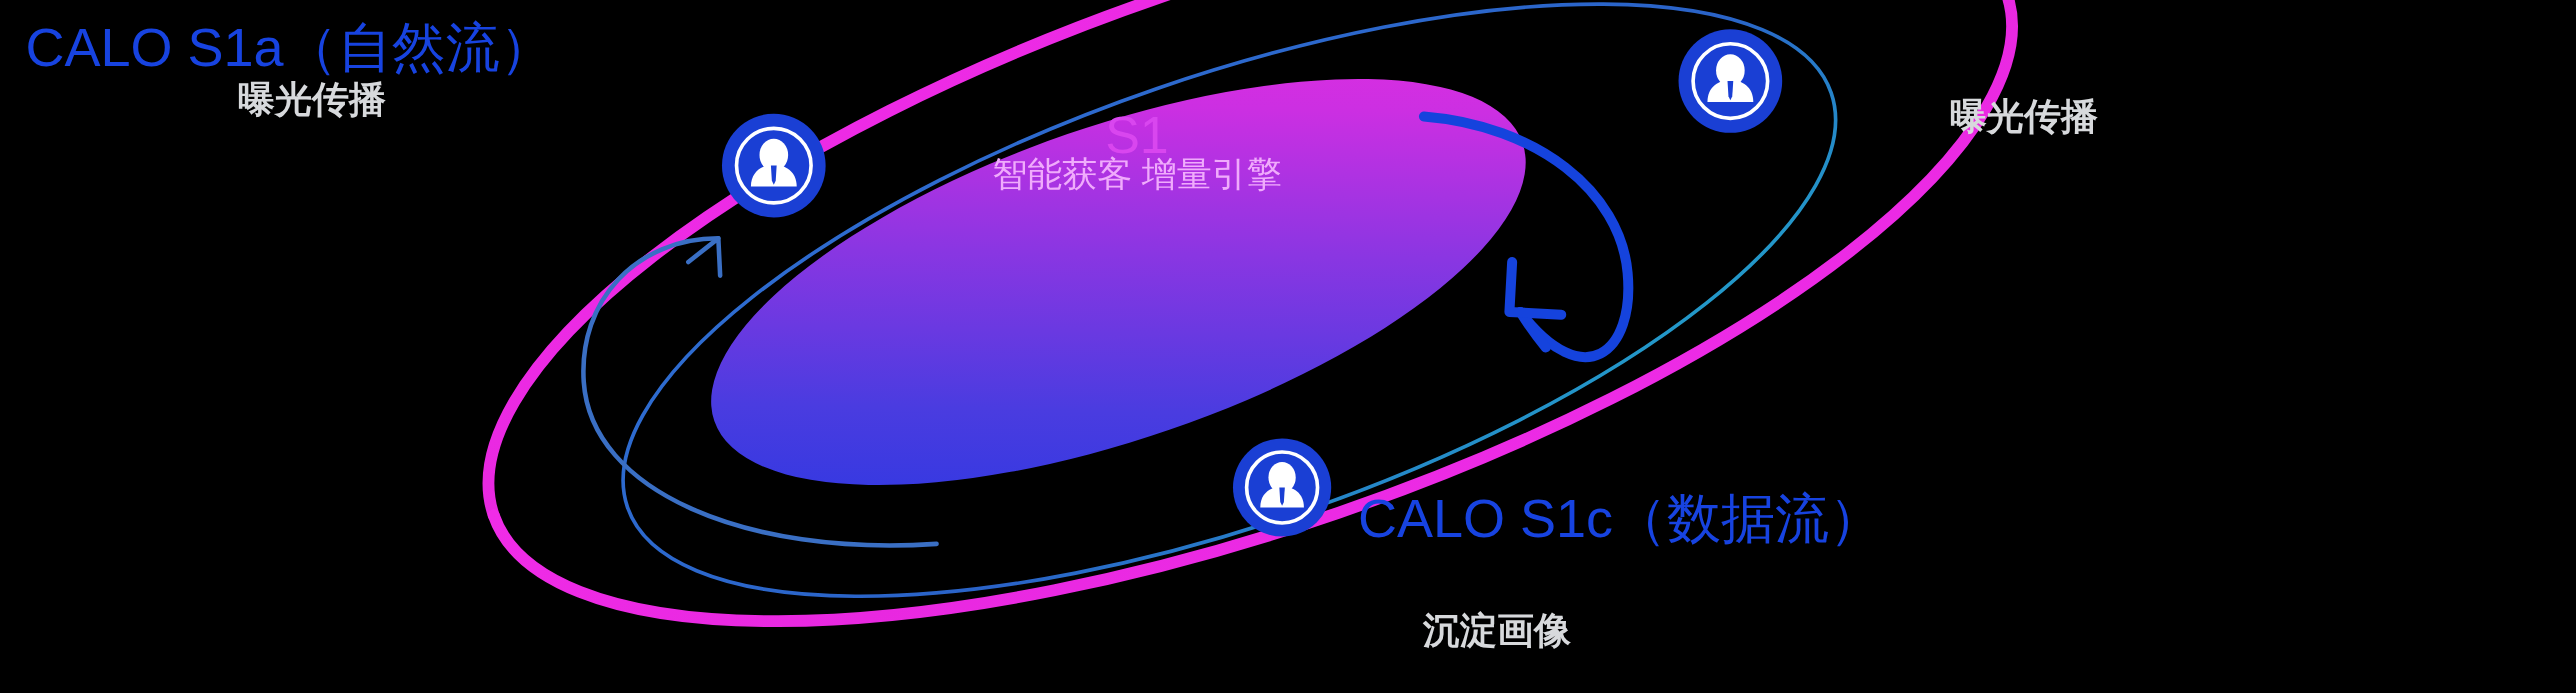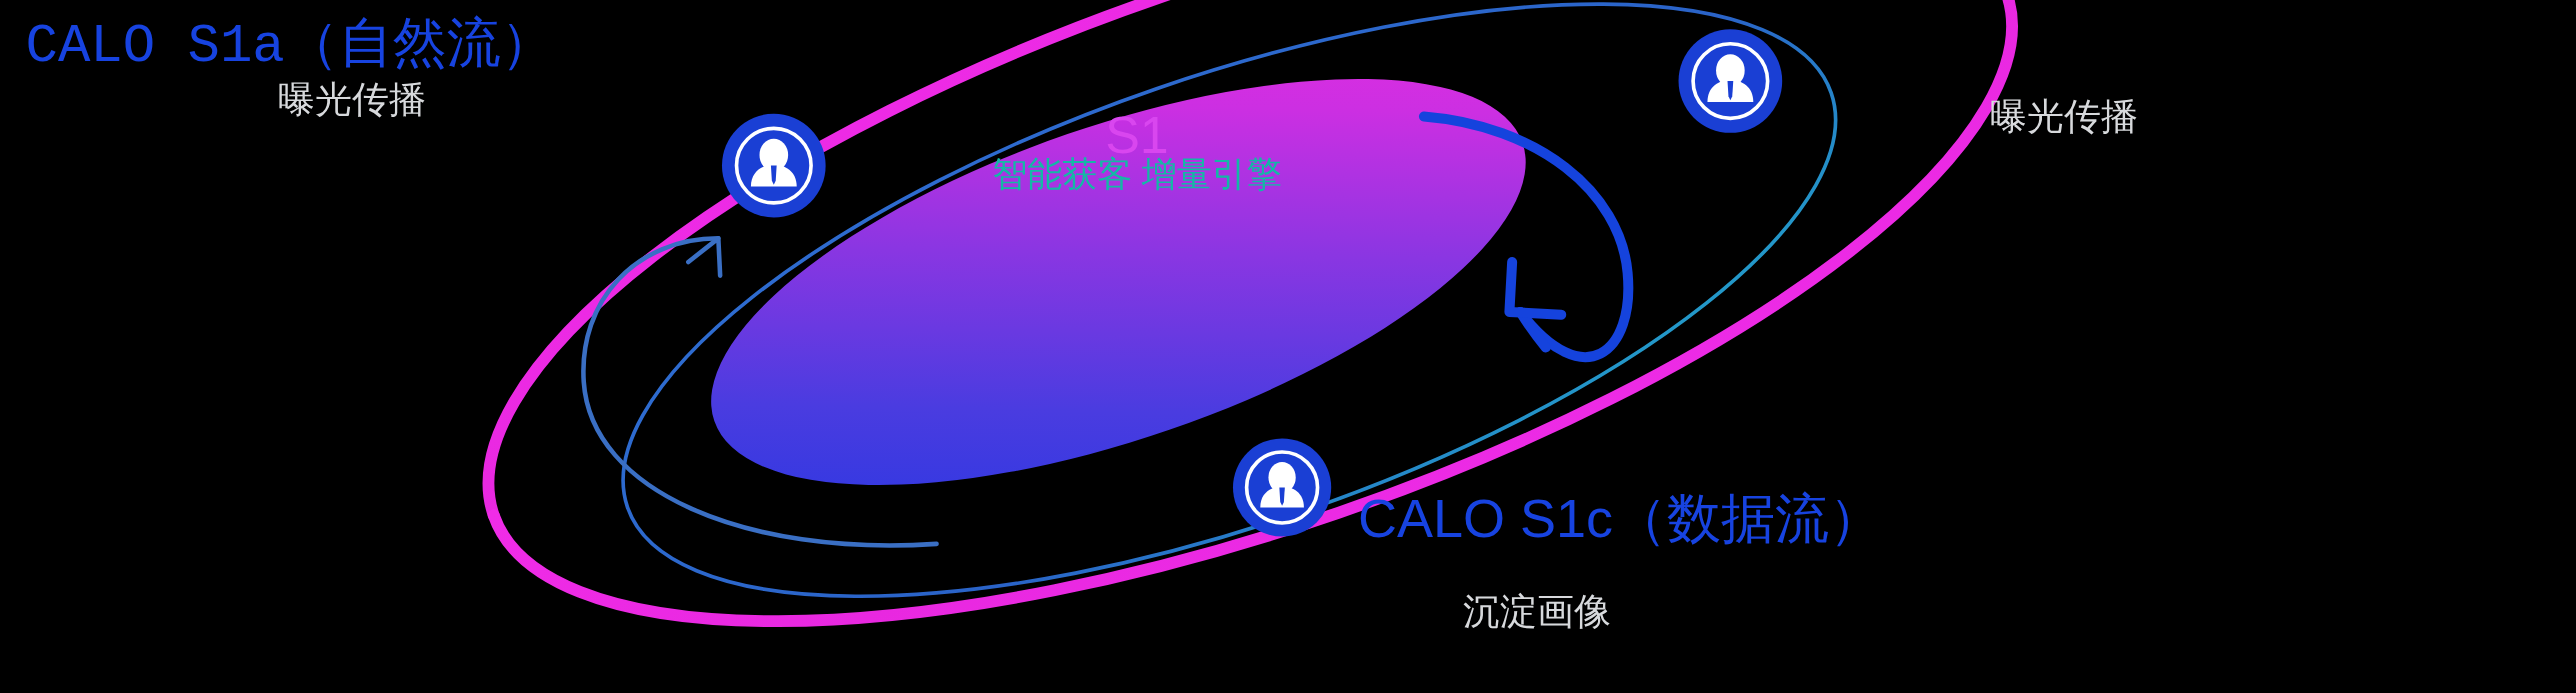--- a/index.html
+++ b/index.html
@@ -25,47 +25,46 @@
   }
   .label-title {
     color:#1743e0;
     font-size:54px;
     letter-spacing:0px;
     font-weight:400;
   }
   .label-sub {
     color:#d7d9dc;
     font-size:37px;
-    font-weight:400;
-    margin-left:40px;
+    font-weight:700;
   }
   
-  #t-s1a       { left:25.5px;   top:20px;font-family:Liberation Mono, monospace;  }
+  #t-s1a       { left:25.5px;   top:20px;  }
   #t-s1a-sub   { left:238px;  top:81px;  }
   #t-s1b       { left:1828px; top:35px;  }
   #t-s1b-sub   { left:1950px; top:98px; }
   #t-s1c       { left:1358px; top:491px; }
-  #t-s1c-sub   { left:1423px; top:593px; }
+  #t-s1c-sub   { left:1423px; top:612px; }
 
   #core-title {
     position:absolute;
     left:964px; top:109px;
     width:346px;
     text-align:center;
     color:#d946ef;
     font-size:52px;
     font-weight:400;
     line-height:1.0;
   }
   #core-sub {
     position:absolute;
     left:846px; top:156px;
     width:582px;
     text-align:center;
-    color:#14b8a6;
+    color:#f0abfc;
     font-size:35px;
     font-weight:400;
     line-height:1.0;
   }
 </style>
 </head>
 <body>
 
 <div id="stage">
 

